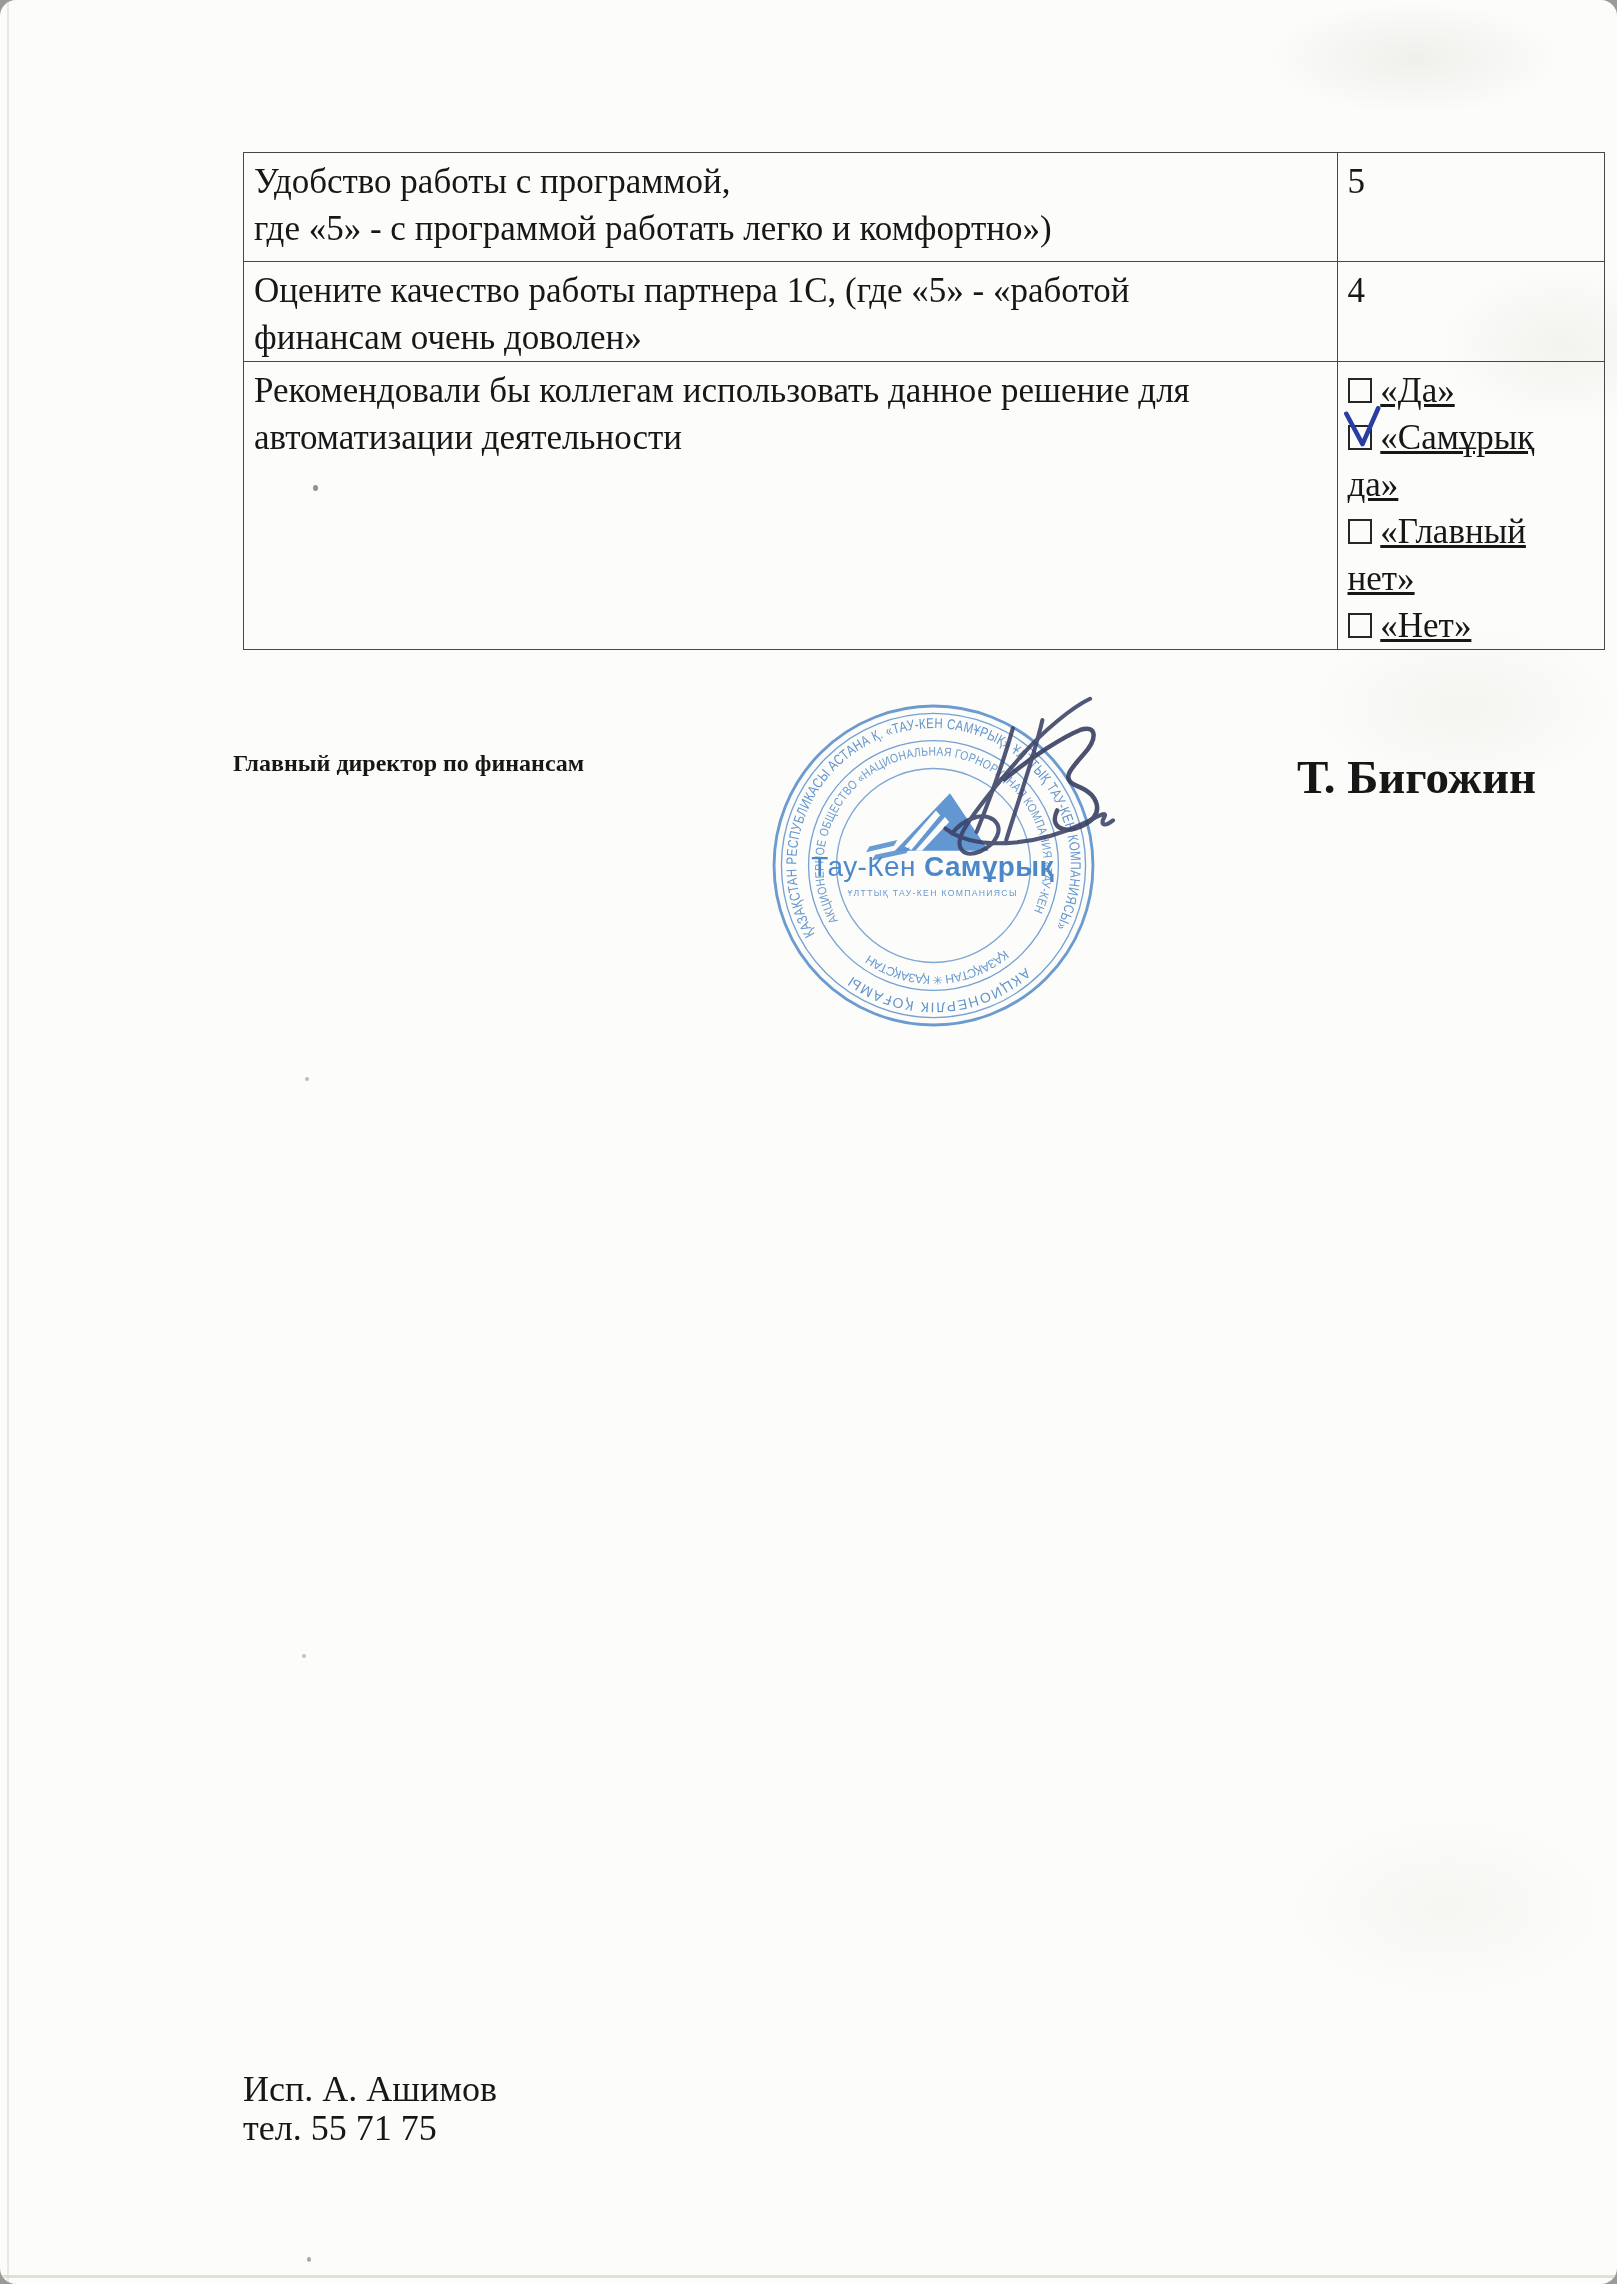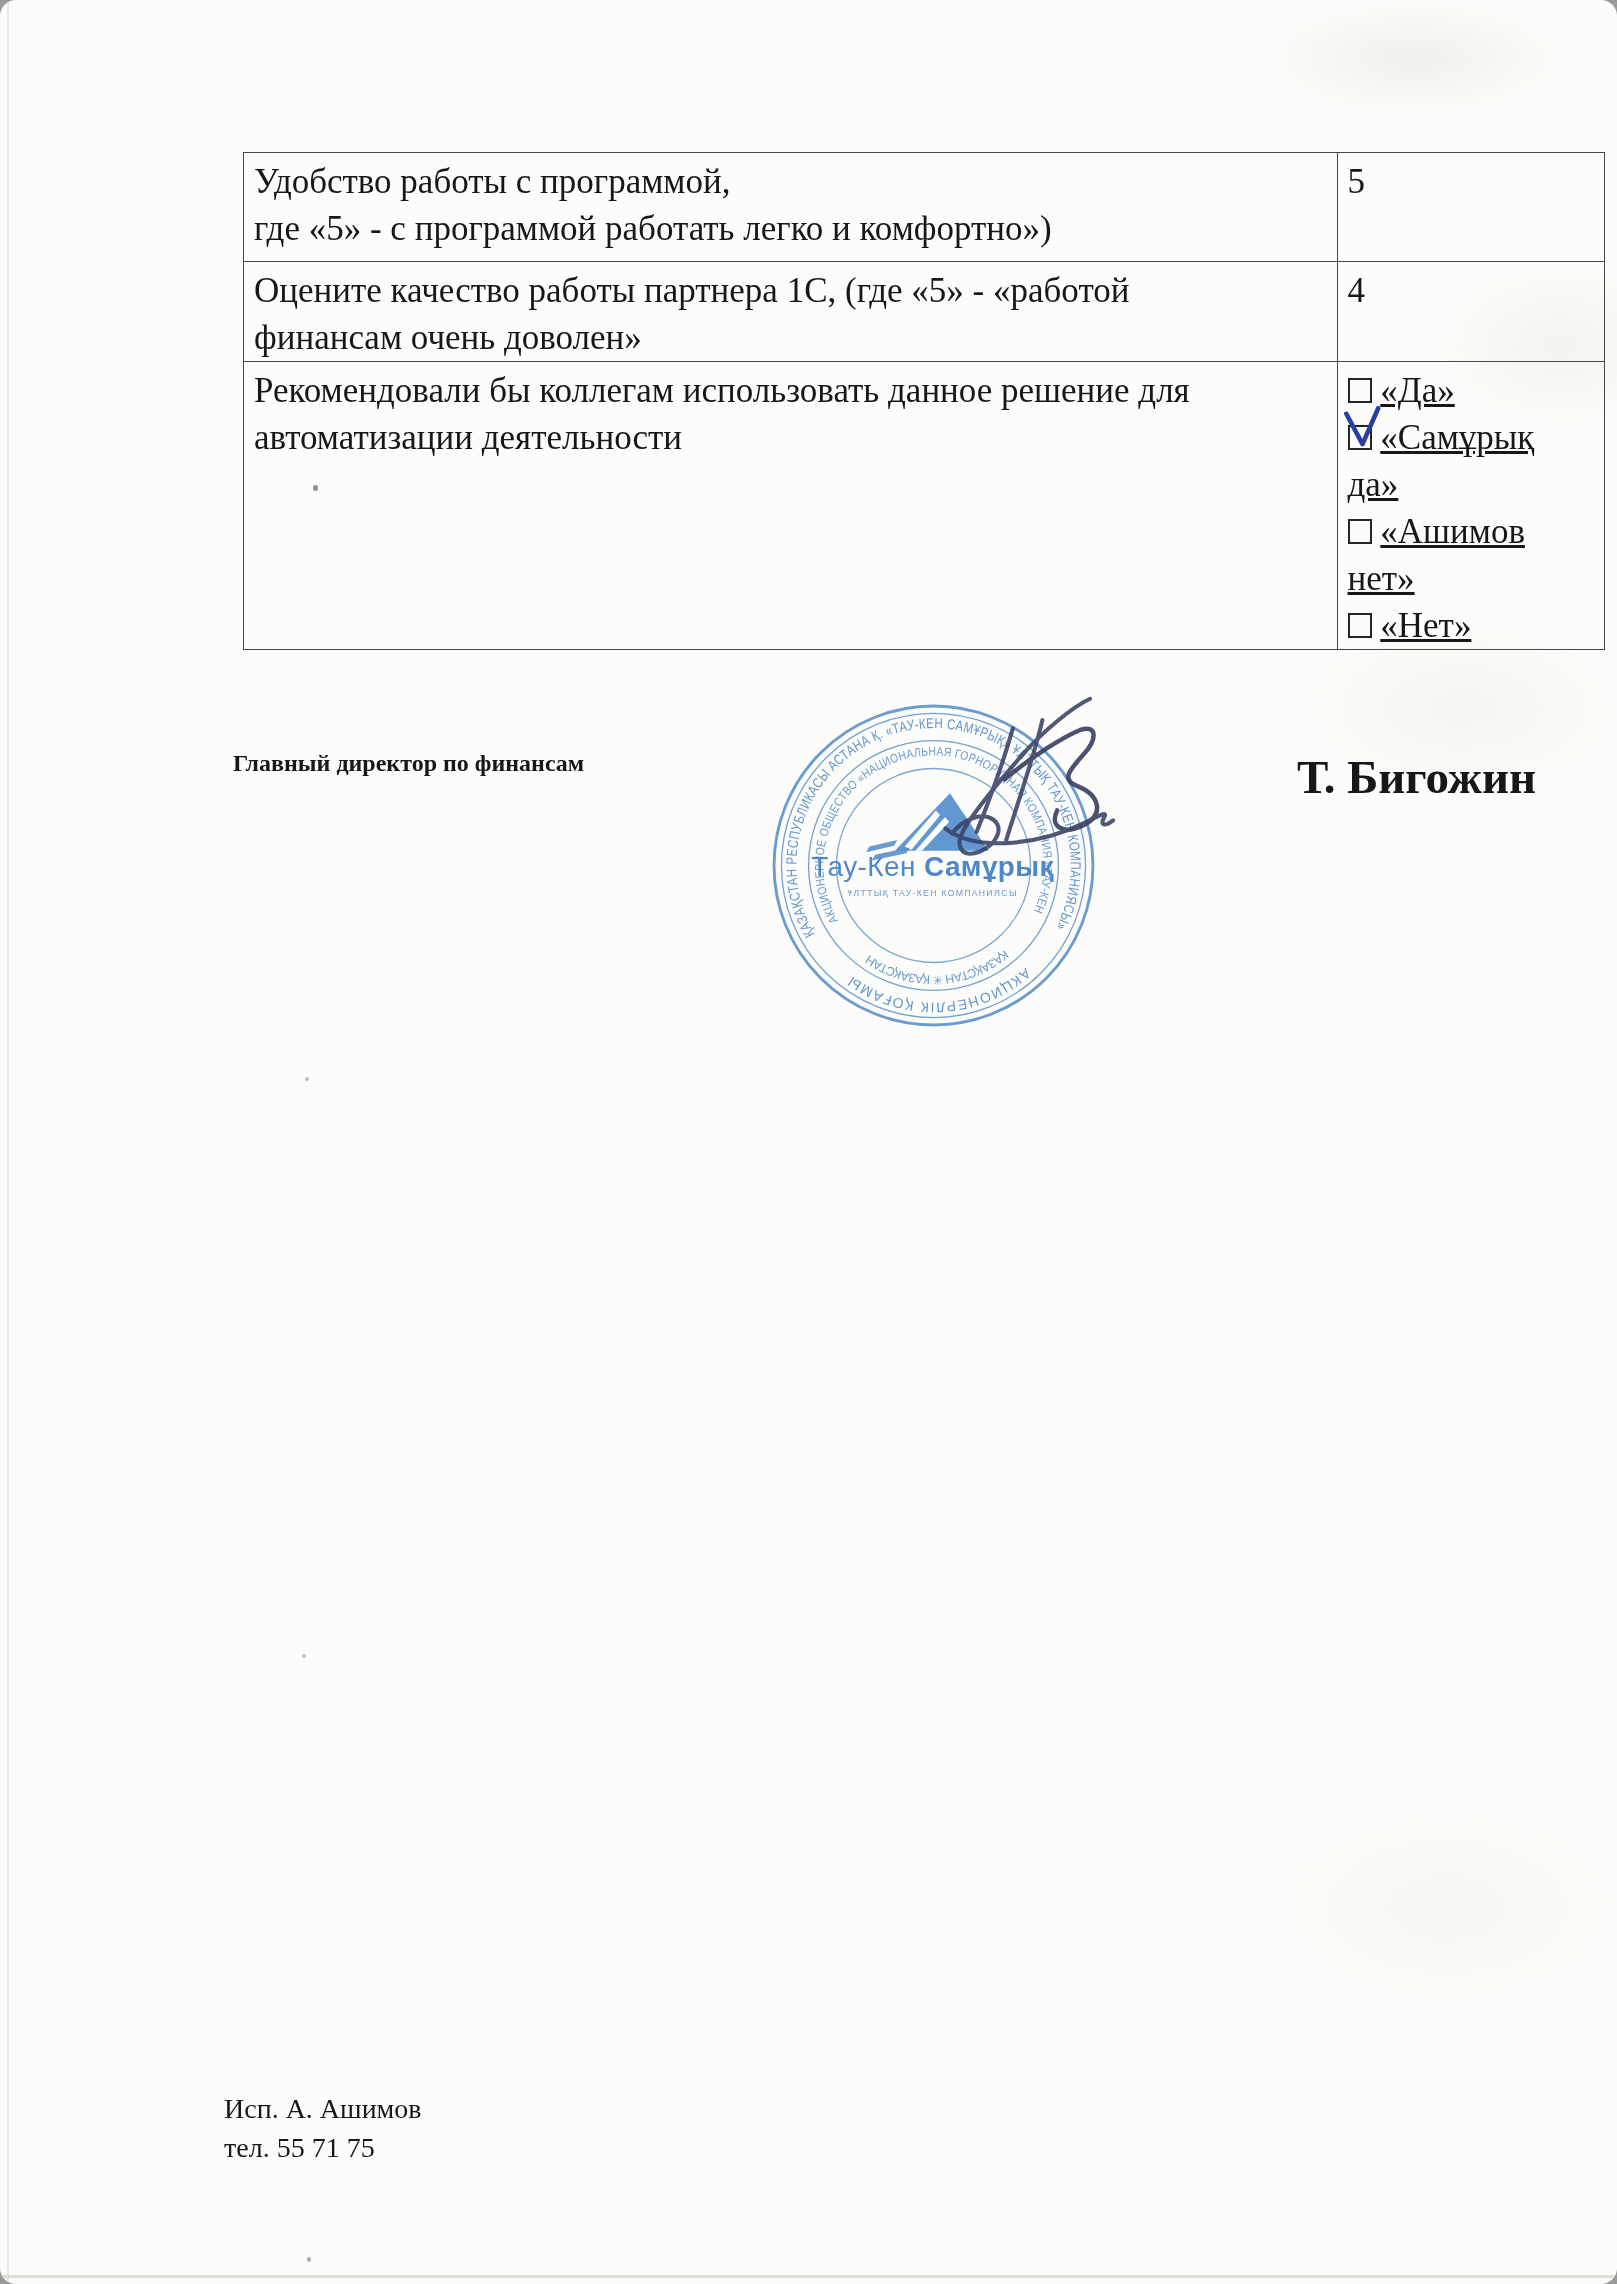--- a/index.html
+++ b/index.html
@@ -47,21 +47,21 @@
   .opt.checked .check-svg{display:block;}
 
   
   .sig-title{position:absolute;left:233px;top:750px;font-weight:bold;font-size:24px;white-space:nowrap;}
   .sig-name{position:absolute;left:1297px;top:750px;font-weight:bold;font-size:47px;white-space:nowrap;}
 
   .stamp-svg{position:absolute;left:765px;top:697px;pointer-events:none;}
   .sign-svg{position:absolute;left:888px;top:687px;pointer-events:none;}
 
   
-  .footer{position:absolute;left:224px;top:2070px;font-size:28px;line-height:39px;margin-top:19px;}
+  .footer{position:absolute;left:243px;top:2070px;font-size:36px;line-height:39px;}
 </style>
 </head>
 <body>
 
 <div class="page">
 
   <div class="noise"></div>
   <div class="scan-edge-left"></div>
   <div class="scan-edge-bottom"></div>
 
@@ -101,21 +101,21 @@
           <span class="checkbox"></span><span>«Да»</span>
         </div>
 
         <div class="opt checked">
           <span class="checkbox"><svg class="check-svg" width="38" height="43" viewBox="0 0 46 52">
                   <path d="M 4 8 L 21 46 L 43 4" fill="none" stroke="#2a3da0" stroke-width="5.5" stroke-linecap="round" stroke-linejoin="round" transform="rotate(-4 23 26)"></path>
                 </svg></span><span>«Самұрық да»</span>
         </div>
 
         <div class="opt">
-          <span class="checkbox"></span><span>«Ашимов</span>
+          <span class="checkbox"></span><span>«Главный</span>
           <span class="opt-cont">нет»</span>
         </div>
 
         <div class="opt">
           <span class="checkbox"></span><span>«Нет»</span>
         </div>
 
       </td>
     </tr>
   </tbody>

